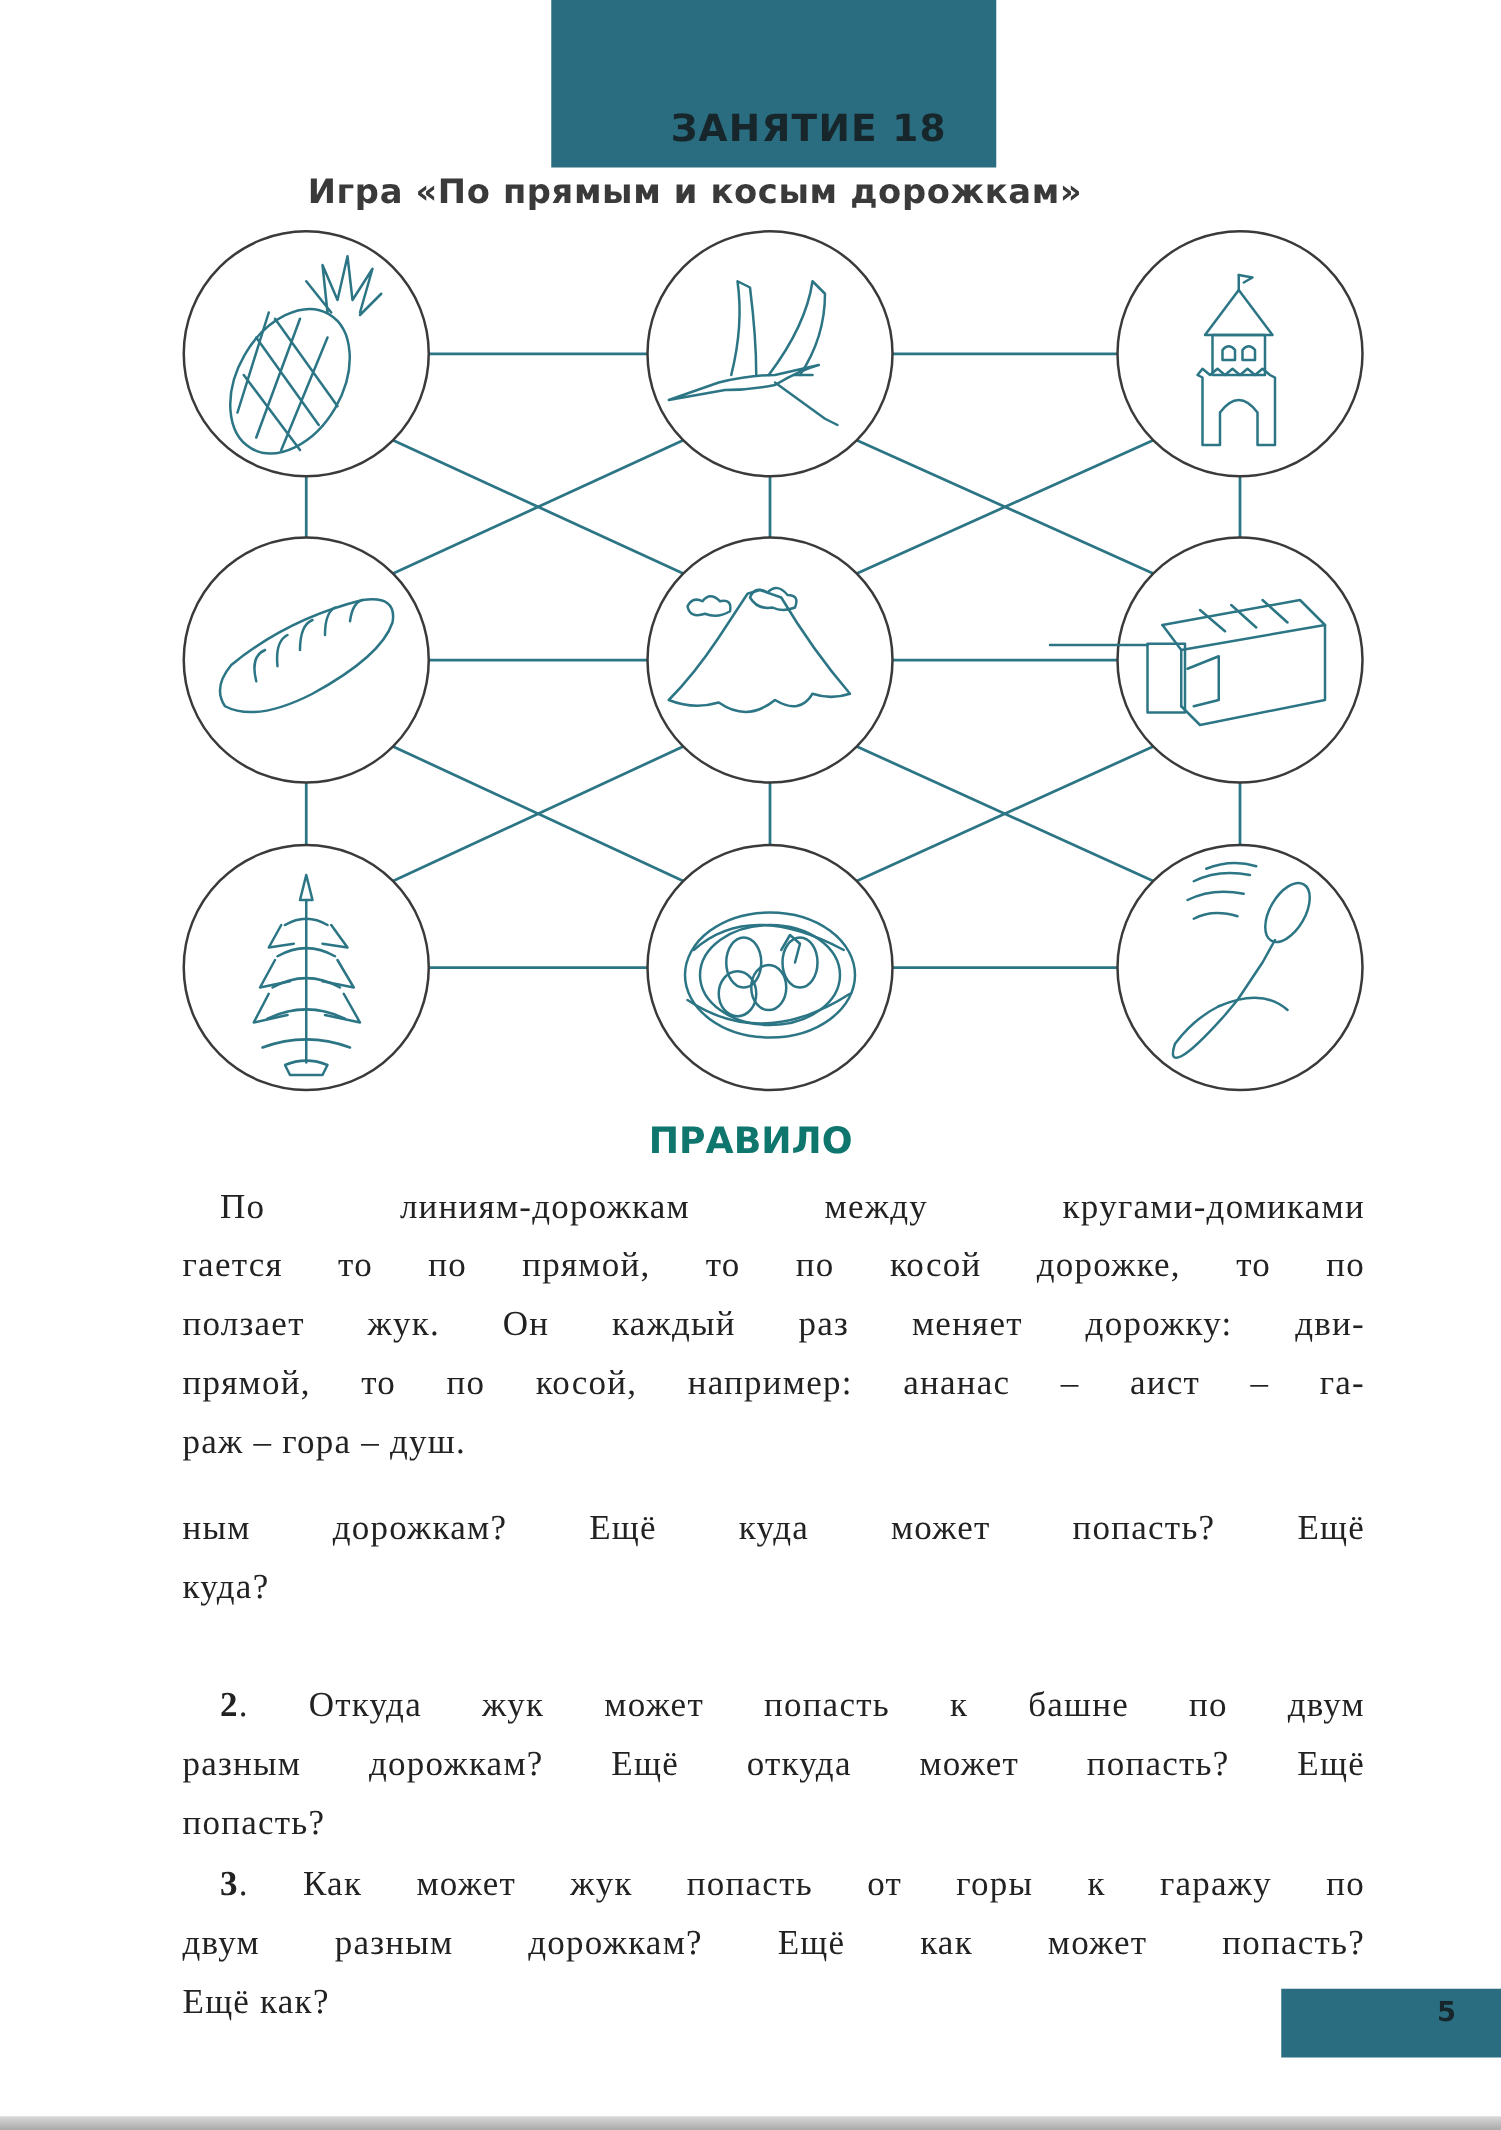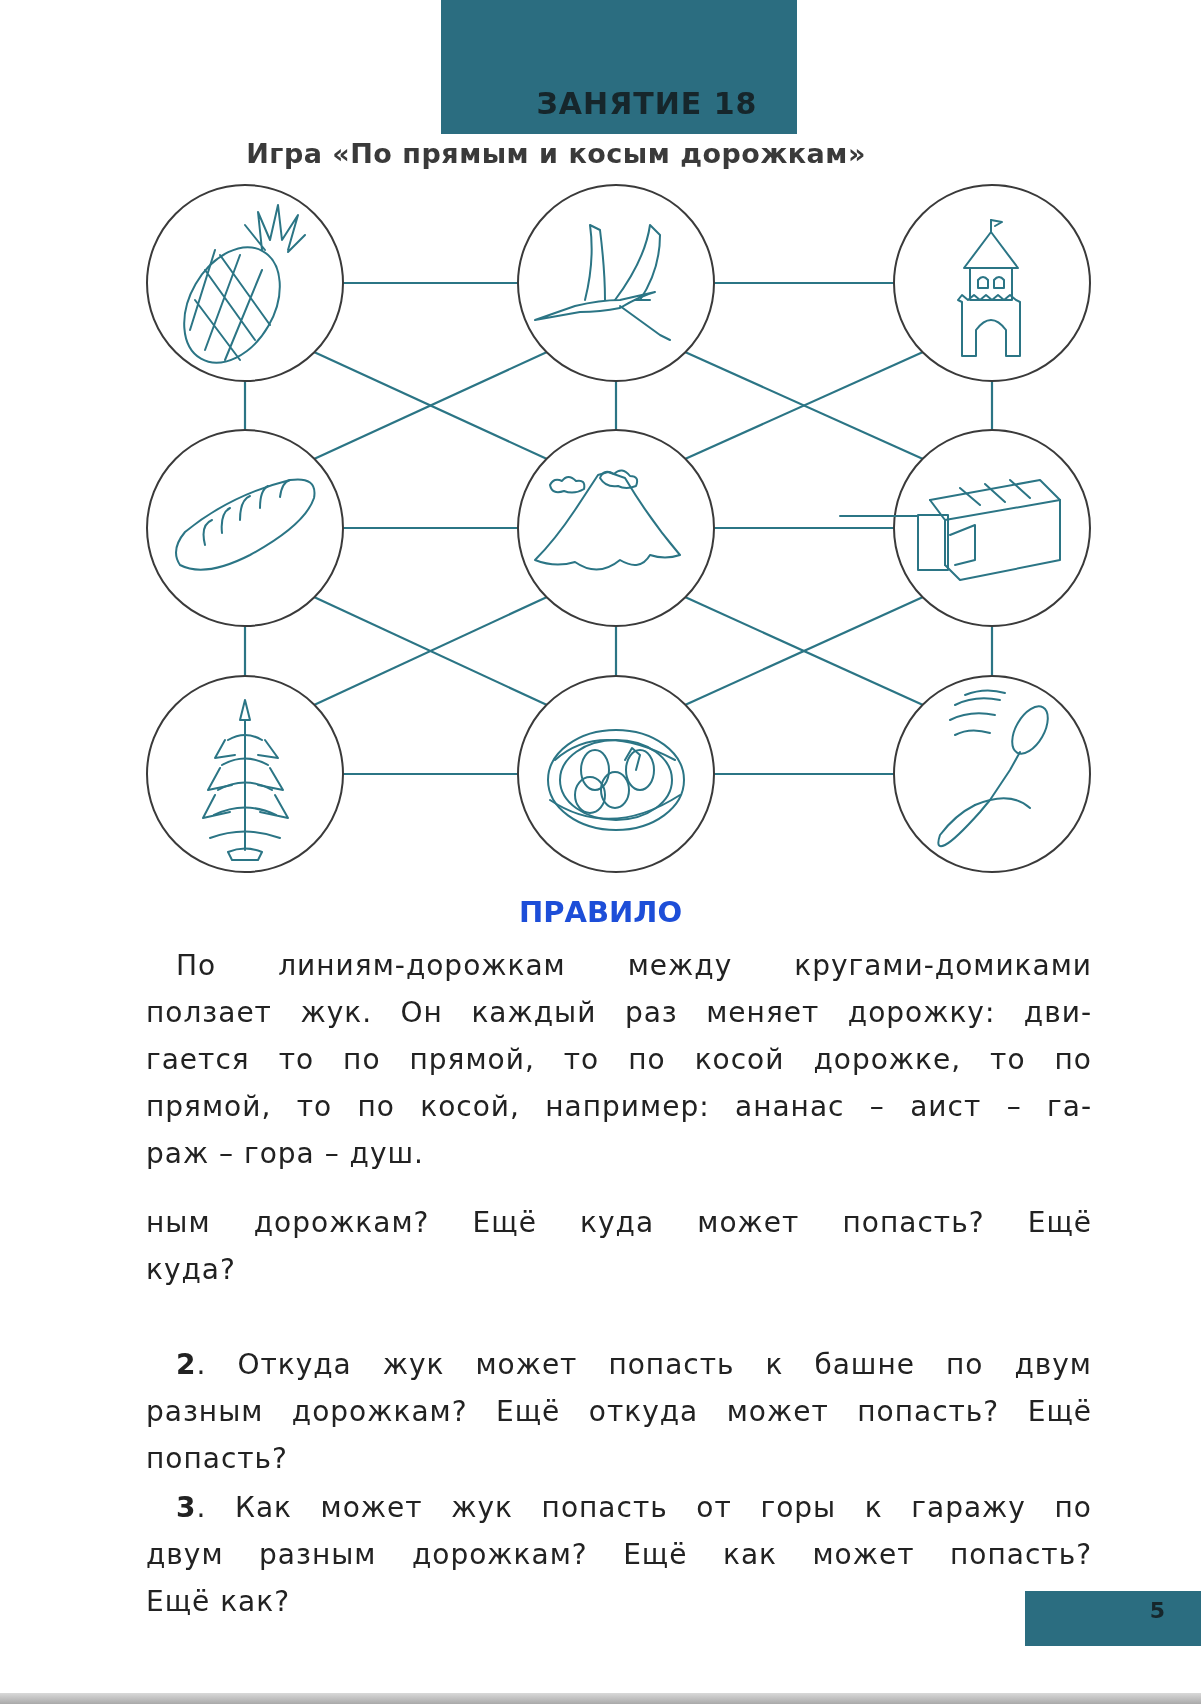--- a/index.html
+++ b/index.html
@@ -1,23 +1,23 @@
 <!DOCTYPE html>
 <html><head>
 <meta charset="utf-8">
 <style>
   html, body { margin:0; padding:0; }
   body { width:1201px; height:1704px; background:#ffffff; position:relative; overflow:hidden; font-family:"DejaVu Sans", sans-serif; color:#1c1c1c; }
   .header-band { position:absolute; left:441px; top:0; width:356px; height:134px; background:#2b6d80; }
   .lesson-title { position:absolute; left:441px; top:86px; width:412px; text-align:center; font-family:"DejaVu Sans", sans-serif; font-weight:bold; font-size:30px; letter-spacing:1px; color:#16262b; }
   .game-title { position:absolute; left:0; top:138px; width:1112px; text-align:center; font-weight:bold; font-size:27px; color:#3a3a3a; letter-spacing:0.5px; }
   svg.diagram { position:absolute; left:0; top:0; }
-  .rule-heading { position:absolute; left:0; top:895px; width:1201px; text-align:center; font-weight:bold; font-size:29px; color:#1d4ed8; }
+  .rule-heading { position:absolute; left:0; top:895px; width:1201px; text-align:center; font-weight:bold; font-size:29px; color:#0f766e; }
   .para { position:absolute; left:146px; width:946px; font-size:28px; line-height:47px; text-align:justify; color:#222; letter-spacing:1px; }
-  .para .ln { display:block; text-align:justify; text-align-last:justify; white-space:nowrap; }
+  .para .ln { display:block; text-align:justify; text-align-last:justify; white-space:nowrap;font-family:Liberation Serif, serif; }
   .para .ln.last { text-align-last:left; }
   .para .indent { padding-left:30px; }
   .q-num { font-weight:bold; }
   .page-num-band { position:absolute; left:1025px; top:1591px; width:176px; height:55px; background:#2b6d80; }
   .page-num { position:absolute; left:1025px; top:1598px; width:140px; text-align:right; font-weight:bold; font-size:22px; color:#16262b; }
   .bottom-edge { position:absolute; left:0; top:1693px; width:1201px; height:11px; background:linear-gradient(#d9d9d9,#a9a9a9); }
 </style>
 </head>
 <body>
 
@@ -136,22 +136,22 @@
       <path d="M975 805 Q1010 790 1030 808"></path>
       <path d="M955 705 q20 -10 45 -5 M950 720 q20 -10 45 -5 M955 735 q15 -8 35 -2 M965 695 q20 -8 40 -2"></path>
     </g>
   </g>
 </svg>
 
 <div class="rule-heading">ПРАВИЛО</div>
 
 <div class="para" style="top:942px;">
   <span class="ln indent">По линиям-дорожкам между кругами-домиками</span>
+  <span class="ln">гается то по прямой, то по косой дорожке, то по</span>
   <span class="ln">ползает жук. Он каждый раз меняет дорожку: дви-</span>
-  <span class="ln">гается то по прямой, то по косой дорожке, то по</span>
   <span class="ln">прямой, то по косой, например: ананас – аист – га-</span>
   <span class="ln last">раж – гора  – душ.</span>
 </div>
 
 <div class="para" style="top:1199px;">
   <span class="ln">ным дорожкам? Ещё куда может попасть? Ещё</span>
   <span class="ln last">куда?</span>
 </div>
 
 <div class="para" style="top:1341px;">

